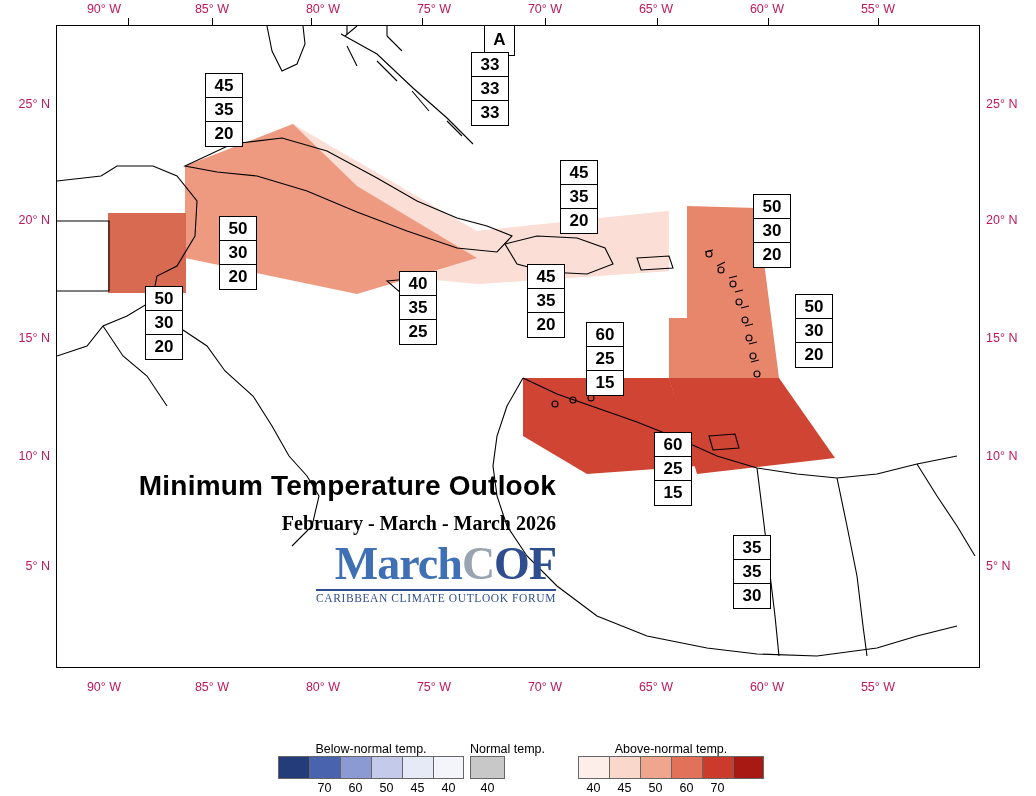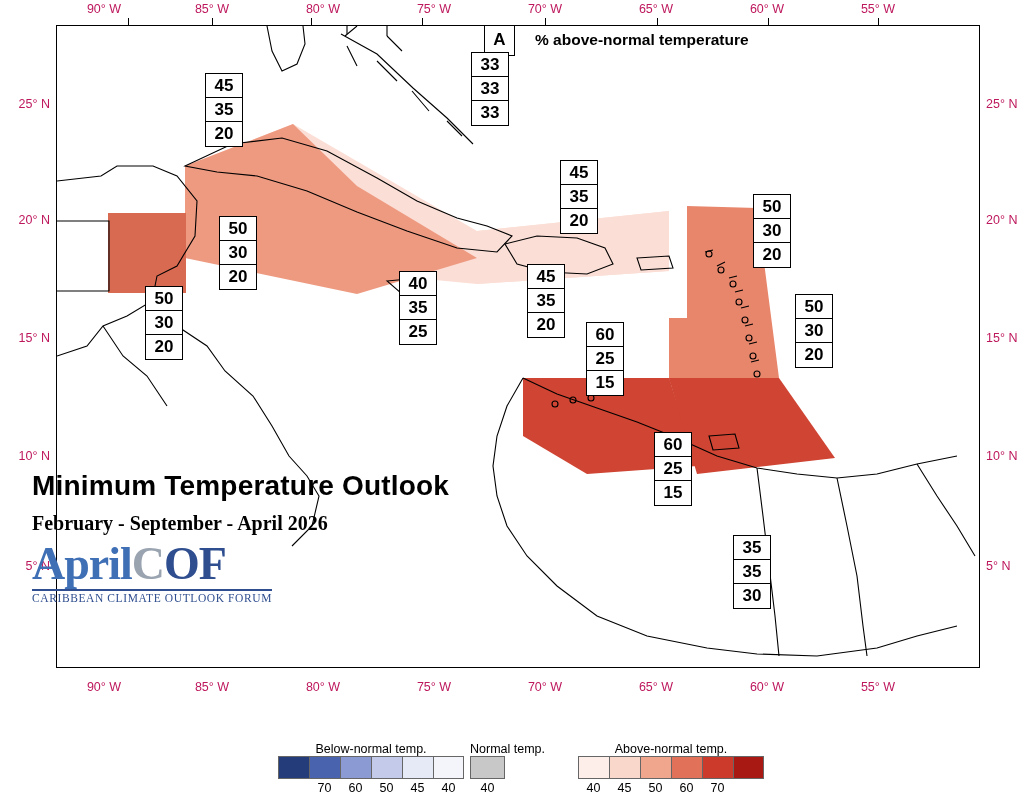--- a/index.html
+++ b/index.html
@@ -89,23 +89,23 @@
     margin-left: 20px;
     font-weight: bold;
     font-size: 15.5px;
     color: #000;
     white-space: nowrap;
   }
 
   
   #title-block {
     position: absolute;
-    left: 32px; top: 470px;
+    left: 56px; top: 470px;
     width: 500px;
-    text-align: left;
+    text-align: right;
   }
   #title-line1 {
     font-size: 28px;
     font-weight: bold;
     color: #000;
     letter-spacing: .2px;
   }
   #title-line2 {
     font-size: 28px;
     font-weight: bold;
@@ -290,21 +290,20 @@
     <div class="axis-label axis-right" style="left:986px;top:104px;">25° N</div>
     <div class="axis-label axis-right" style="left:986px;top:220px;">20° N</div>
     <div class="axis-label axis-right" style="left:986px;top:338px;">15° N</div>
     <div class="axis-label axis-right" style="left:986px;top:456px;">10° N</div>
     <div class="axis-label axis-right" style="left:986px;top:566px;">5° N</div>
   </div>
 
   <div id="legend-anb">
     <div class="legend-row">
       <div class="legend-key">A</div>
-      <div class="legend-text">% above-normal temperature</div>
     </div>
   </div>
 
   <div id="prob-boxes">
       <div class="prob-box" style="left: 471px; top: 52px;">
         <div>33</div>
         <div>33</div>
         <div>33</div>
       </div>
       <div class="prob-box" style="left: 205px; top: 73px;">
@@ -359,23 +358,23 @@
       </div>
       <div class="prob-box" style="left: 733px; top: 535px;">
         <div>35</div>
         <div>35</div>
         <div>30</div>
       </div>
     </div>
 
   <div id="title-block">
     <div id="title-line1">Minimum Temperature Outlook</div>
-    <div id="title-period">February - September - April 2026</div>
+    <div id="title-period">February - March - March 2026</div>
     <div id="logo-block">
-      <div id="logo-text"><span class="c1">April</span><span class="c2">C</span><span class="c3">OF</span></div>
+      <div id="logo-text"><span class="c1">March</span><span class="c2">C</span><span class="c3">OF</span></div>
       <div id="logo-sub">CARIBBEAN CLIMATE OUTLOOK FORUM</div>
     </div>
   </div>
 
   <div id="colorbars">
     <div class="cb-group" style="left:278px;top:52px;">
       <div class="cb-title">Below-normal temp.</div>
       <div class="cb-swatches" id="cb0-sw">
           <span style="background: rgb(36, 61, 122);"></span>
           <span style="background: rgb(74, 99, 174);"></span>

